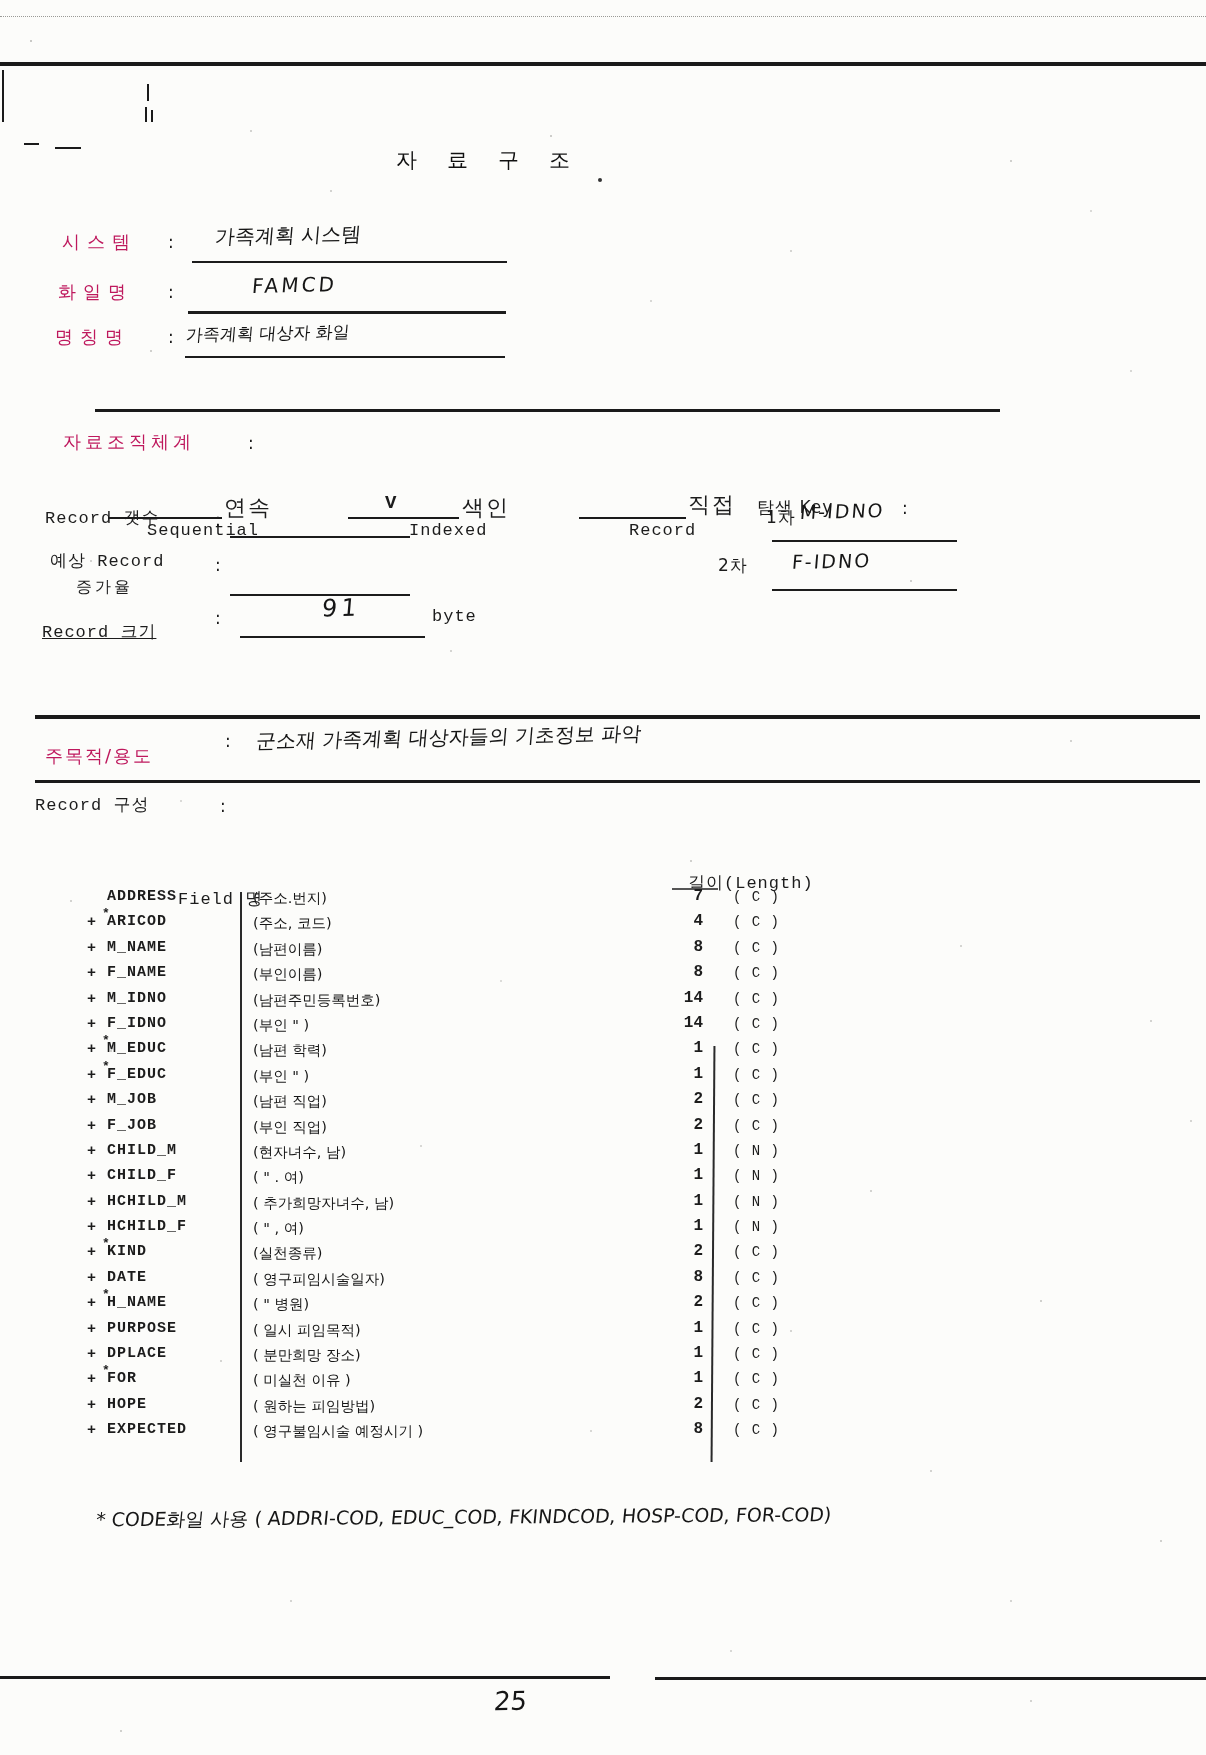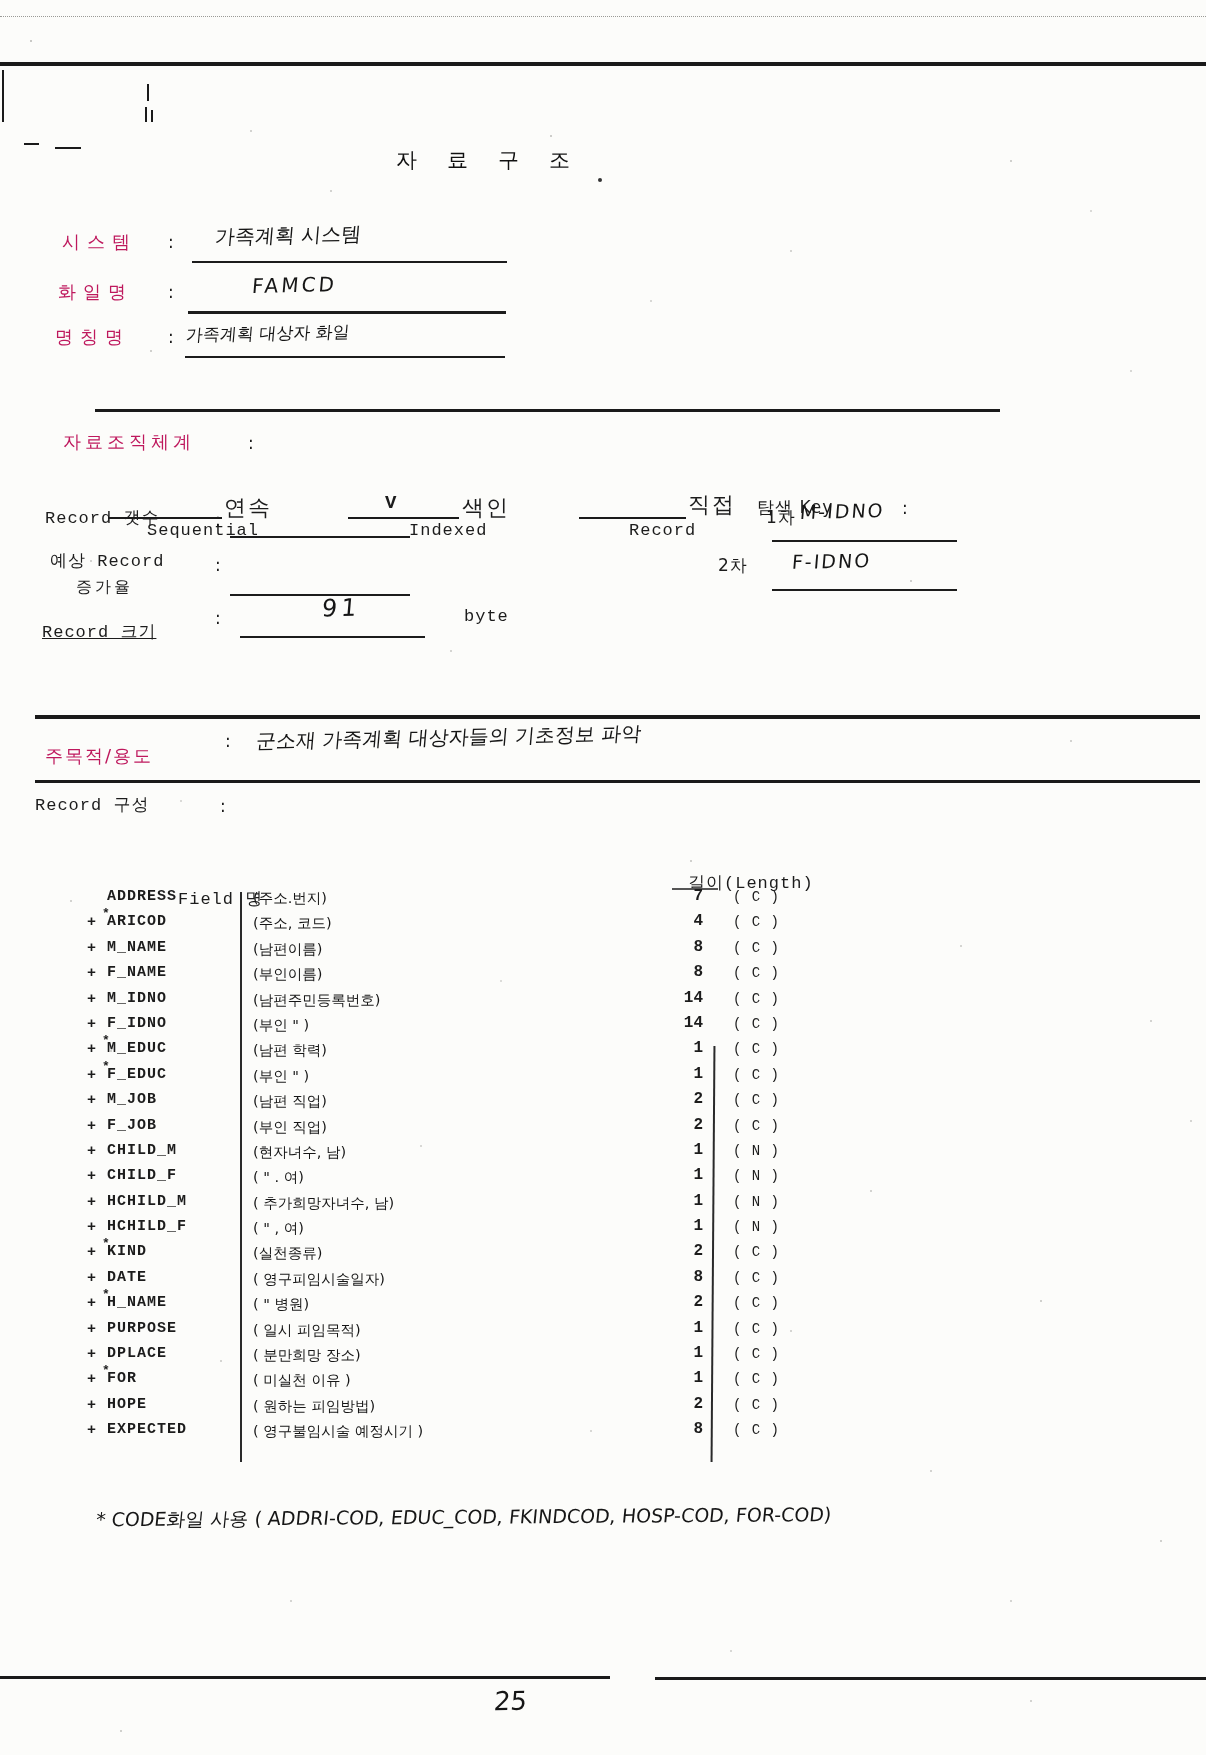--- a/index.html
+++ b/index.html
@@ -128,21 +128,21 @@
   <div class="uline" style="left:230px;top:594px;width:180px;"></div>
 
   <div class="abs rlabel kr" style="left:718px;top:554px;">2차</div>
   <div class="abs hand hv-19" style="left:792px;top:550px;letter-spacing:2px;"><span class="hand-sk">F-IDNO</span></div>
   <div class="uline" style="left:772px;top:589px;width:185px;"></div>
 
   <div class="abs rlabel mono" style="left:42px;top:620px;text-decoration:underline;">Record 크기</div>
   <div class="abs colon" style="left:215px;top:608px;">:</div>
   <div class="abs hand hv-24" style="left:322px;top:594px;"><span class="hand-sk">91</span></div>
   <div class="uline" style="left:240px;top:636px;width:185px;"></div>
-  <div class="abs rlabel mono" style="left:432px;top:607px;margin-left:32px;">byte</div>
+  <div class="abs rlabel mono" style="left:432px;top:607px;">byte</div>
 
   <div class="abs line" style="left:35px;top:715px;width:1165px;height:4px;"></div>
 
   <div class="abs flabel kr" style="left:45px;top:744px;letter-spacing:2px;">주목적/용도</div>
   <div class="abs colon" style="left:225px;top:731px;">:</div>
   <div class="abs hand hv-20" style="left:256px;top:724px;"><span class="hand-sk">군소재  가족계획  대상자들의   기초정보 파악</span></div>
 
   <div class="abs line" style="left:35px;top:780px;width:1165px;height:3px;"></div>
 
   <div class="abs rlabel mono" style="left:35px;top:793px;">Record 구성</div>

